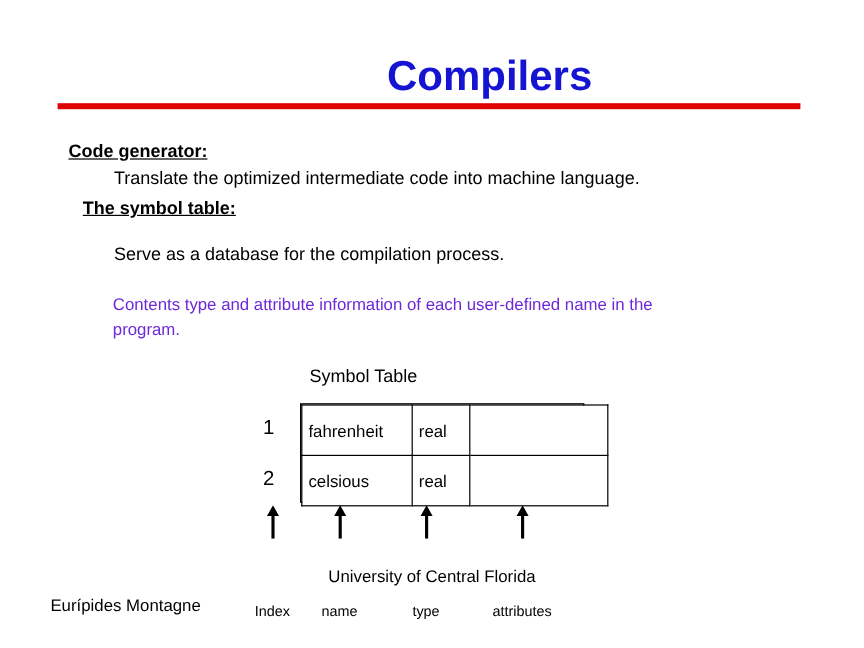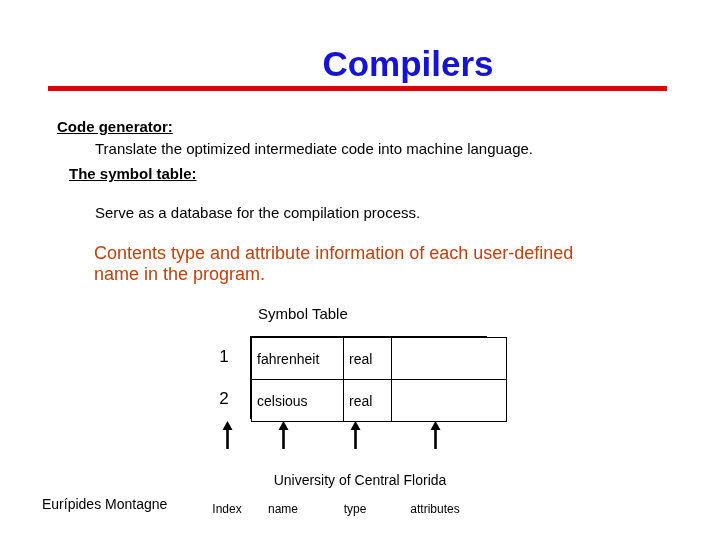--- a/index.html
+++ b/index.html
@@ -51,23 +51,23 @@
     line-height: 19px;
     color: #000000;
     white-space: nowrap;
   }
   .heading-line {
     font-weight: bold;
     text-decoration: underline;
   }
   .wrap-block {
     position: absolute;
-    font-size: 18px;
+    font-size: 14px;
     line-height: 21px;
-    color: #c2410c;
+    color: #6d28d9;
     width: 500px;
   }
 
   #lbl-code-generator { left: 57px; top: 117px; }
   #lbl-code-generator-desc { left: 95px; top: 139px; }
   #lbl-symbol-table { left: 57px; top: 164px; margin-left: 12px; }
   #lbl-symbol-table-desc { left: 95px; top: 203px; }
   #lbl-contents { left: 94px; top: 243px; }
 
   

